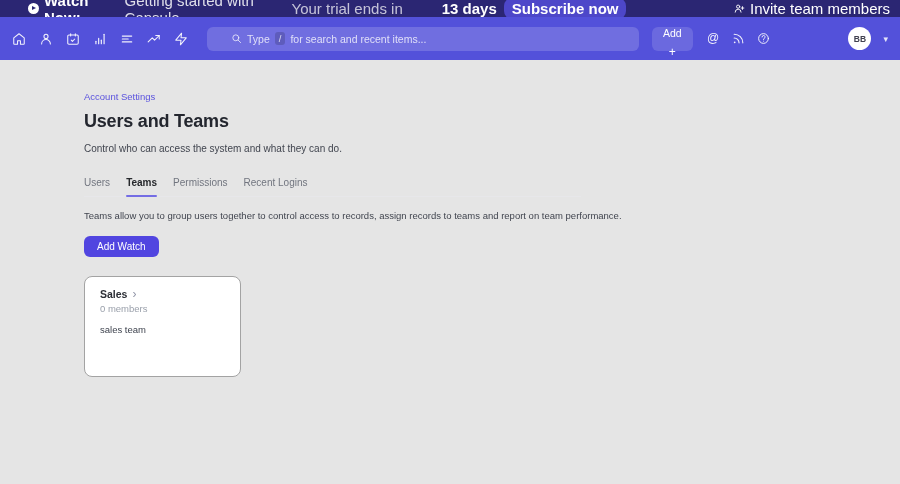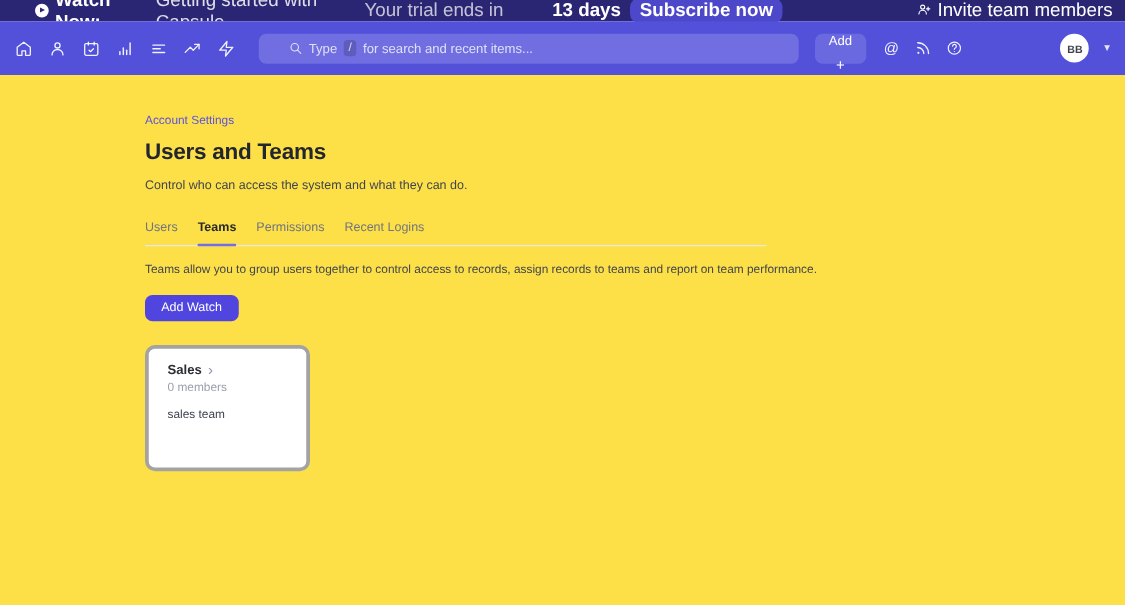--- a/index.html
+++ b/index.html
@@ -47,34 +47,34 @@
   .at-glyph { font-size:12px; line-height:13px; }
   .nav-user { margin-left:auto; display:flex; align-items:center; gap:6px; cursor:pointer; }
   .avatar { width:23px; height:23px; border-radius:50%; background:#fff; color:#41414f;
     font-size:8.5px; font-weight:700; display:flex; align-items:center; justify-content:center; }
   .user-meta { line-height:1.2; }
   .user-name { font-size:10.5px; color:#fff; }
   .user-org { font-size:8.5px; color:rgba(255,255,255,.72); }
   .caret { font-size:9px; color:rgba(255,255,255,.85); margin-left:6px; }
 
   
-  .content { flex:1; background:#fde047; padding:26px 0 0 116px; }
+  .content { flex:1; background:#e5e5e5; padding:26px 0 0 84px; }
   .breadcrumb { font-size:9.5px; color:#5a52de; text-decoration:none; cursor:pointer; display:inline-block; }
   .page-title { font-size:18px; font-weight:600; color:#23262e; letter-spacing:-.2px; margin-top:7px; }
   .subtitle { font-size:10px; color:#41454f; margin-top:11px; }
   .tabs { display:flex; gap:16px; margin-top:23px; width:497px; border-bottom:1px solid #e7e7ea; }
   .tab { font-size:10px; color:#71757f; padding-bottom:8px; position:relative; cursor:pointer; }
   .tab.active { color:#26282c; font-weight:700; }
   .tab.active::after { content:""; position:absolute; left:0; right:0; bottom:-1px; height:2px;
     background:#746de4; border-radius:2px; }
   .description { font-size:9.5px; color:#41454f; margin-top:13px; white-space:nowrap; }
   .add-team-btn { margin-top:15px; background:#5145e0; color:#fff; border:none; border-radius:6px;
     padding:5px 13px; font-size:10px; font-weight:500; cursor:pointer; display:block;
     font-family:"Liberation Sans","DejaVu Sans",sans-serif; }
-  .team-card { margin-top:19px; width:132px; height:101px; border:3px solid #a3a3a3;
+  .team-card { margin-top:19px; width:157px; height:101px; border:1px solid #a3a3a3;
     border-radius:8px; padding:11px 15px; cursor:pointer; background:#fff; }
   .team-title-row { display:flex; align-items:center; gap:5px; }
   .team-name { font-size:10.5px; font-weight:700; color:#2b2e35; }
   .team-chevron { font-size:12px; color:#9296a8; line-height:10px; }
   .team-members { font-size:9.5px; color:#9aa0ab; margin-top:3px; }
   .team-desc { font-size:9.5px; color:#3e434e; margin-top:10px; }
 </style>
 </head>
 <body>
 

